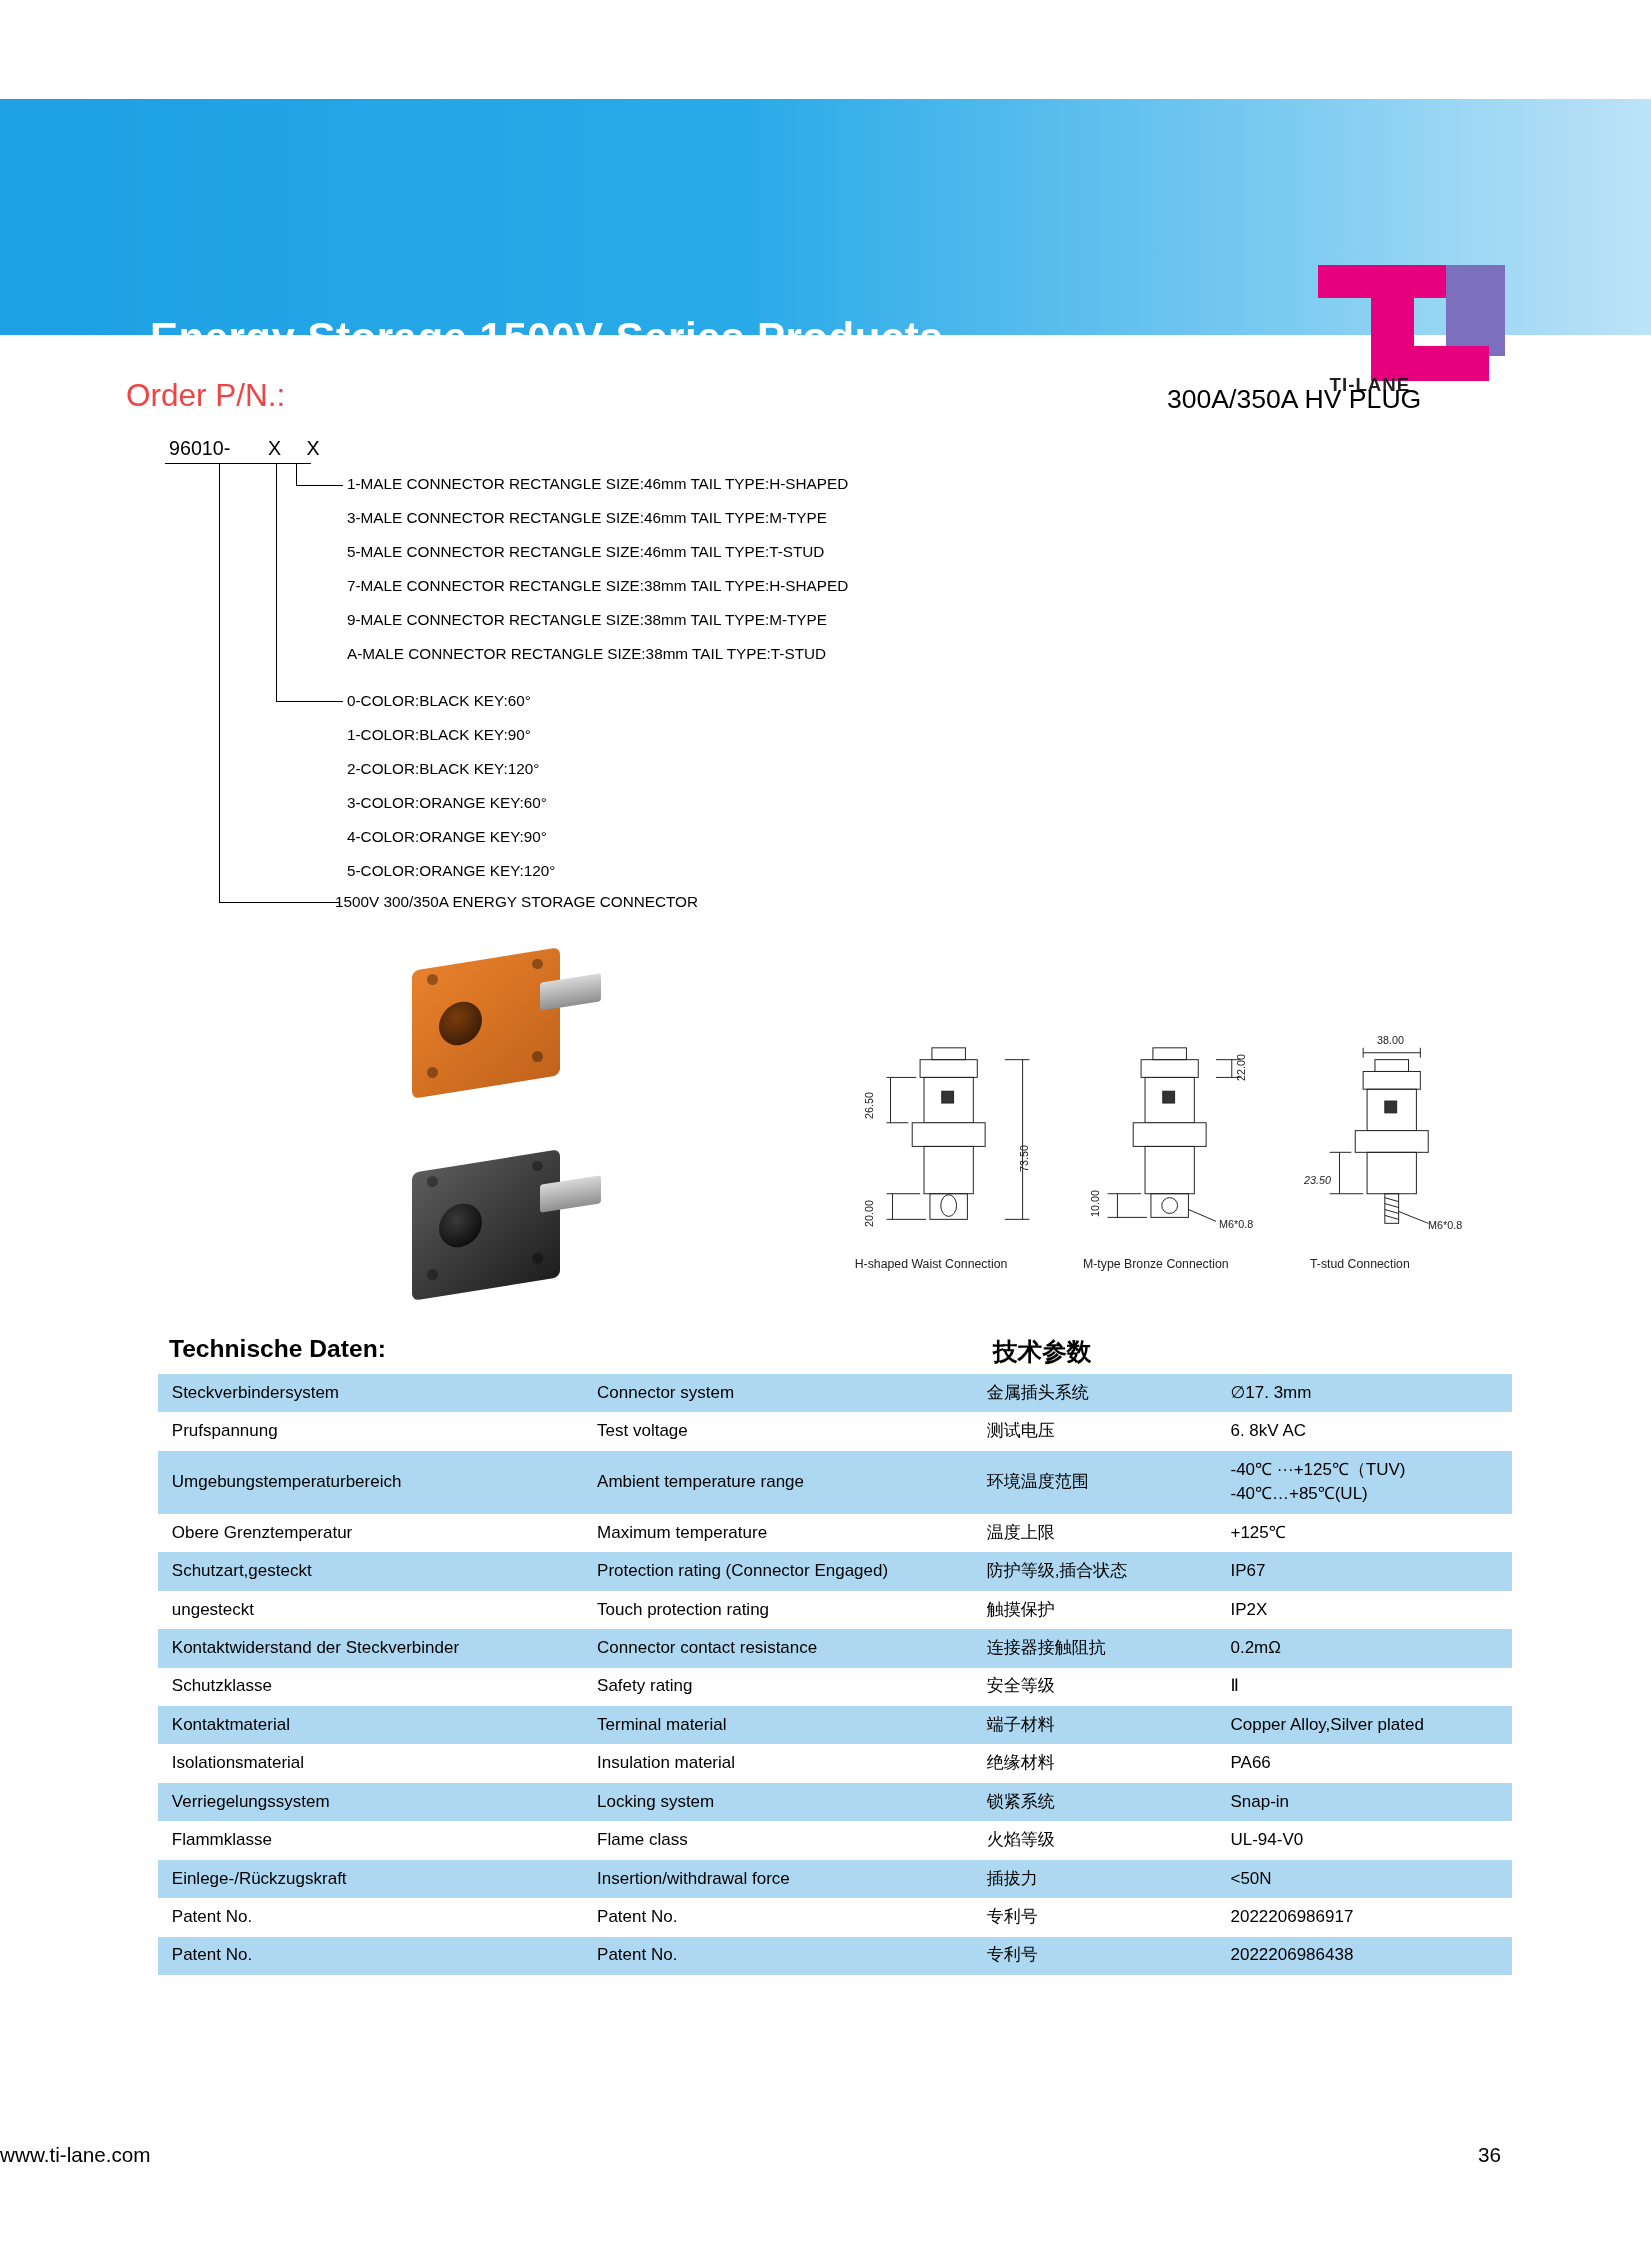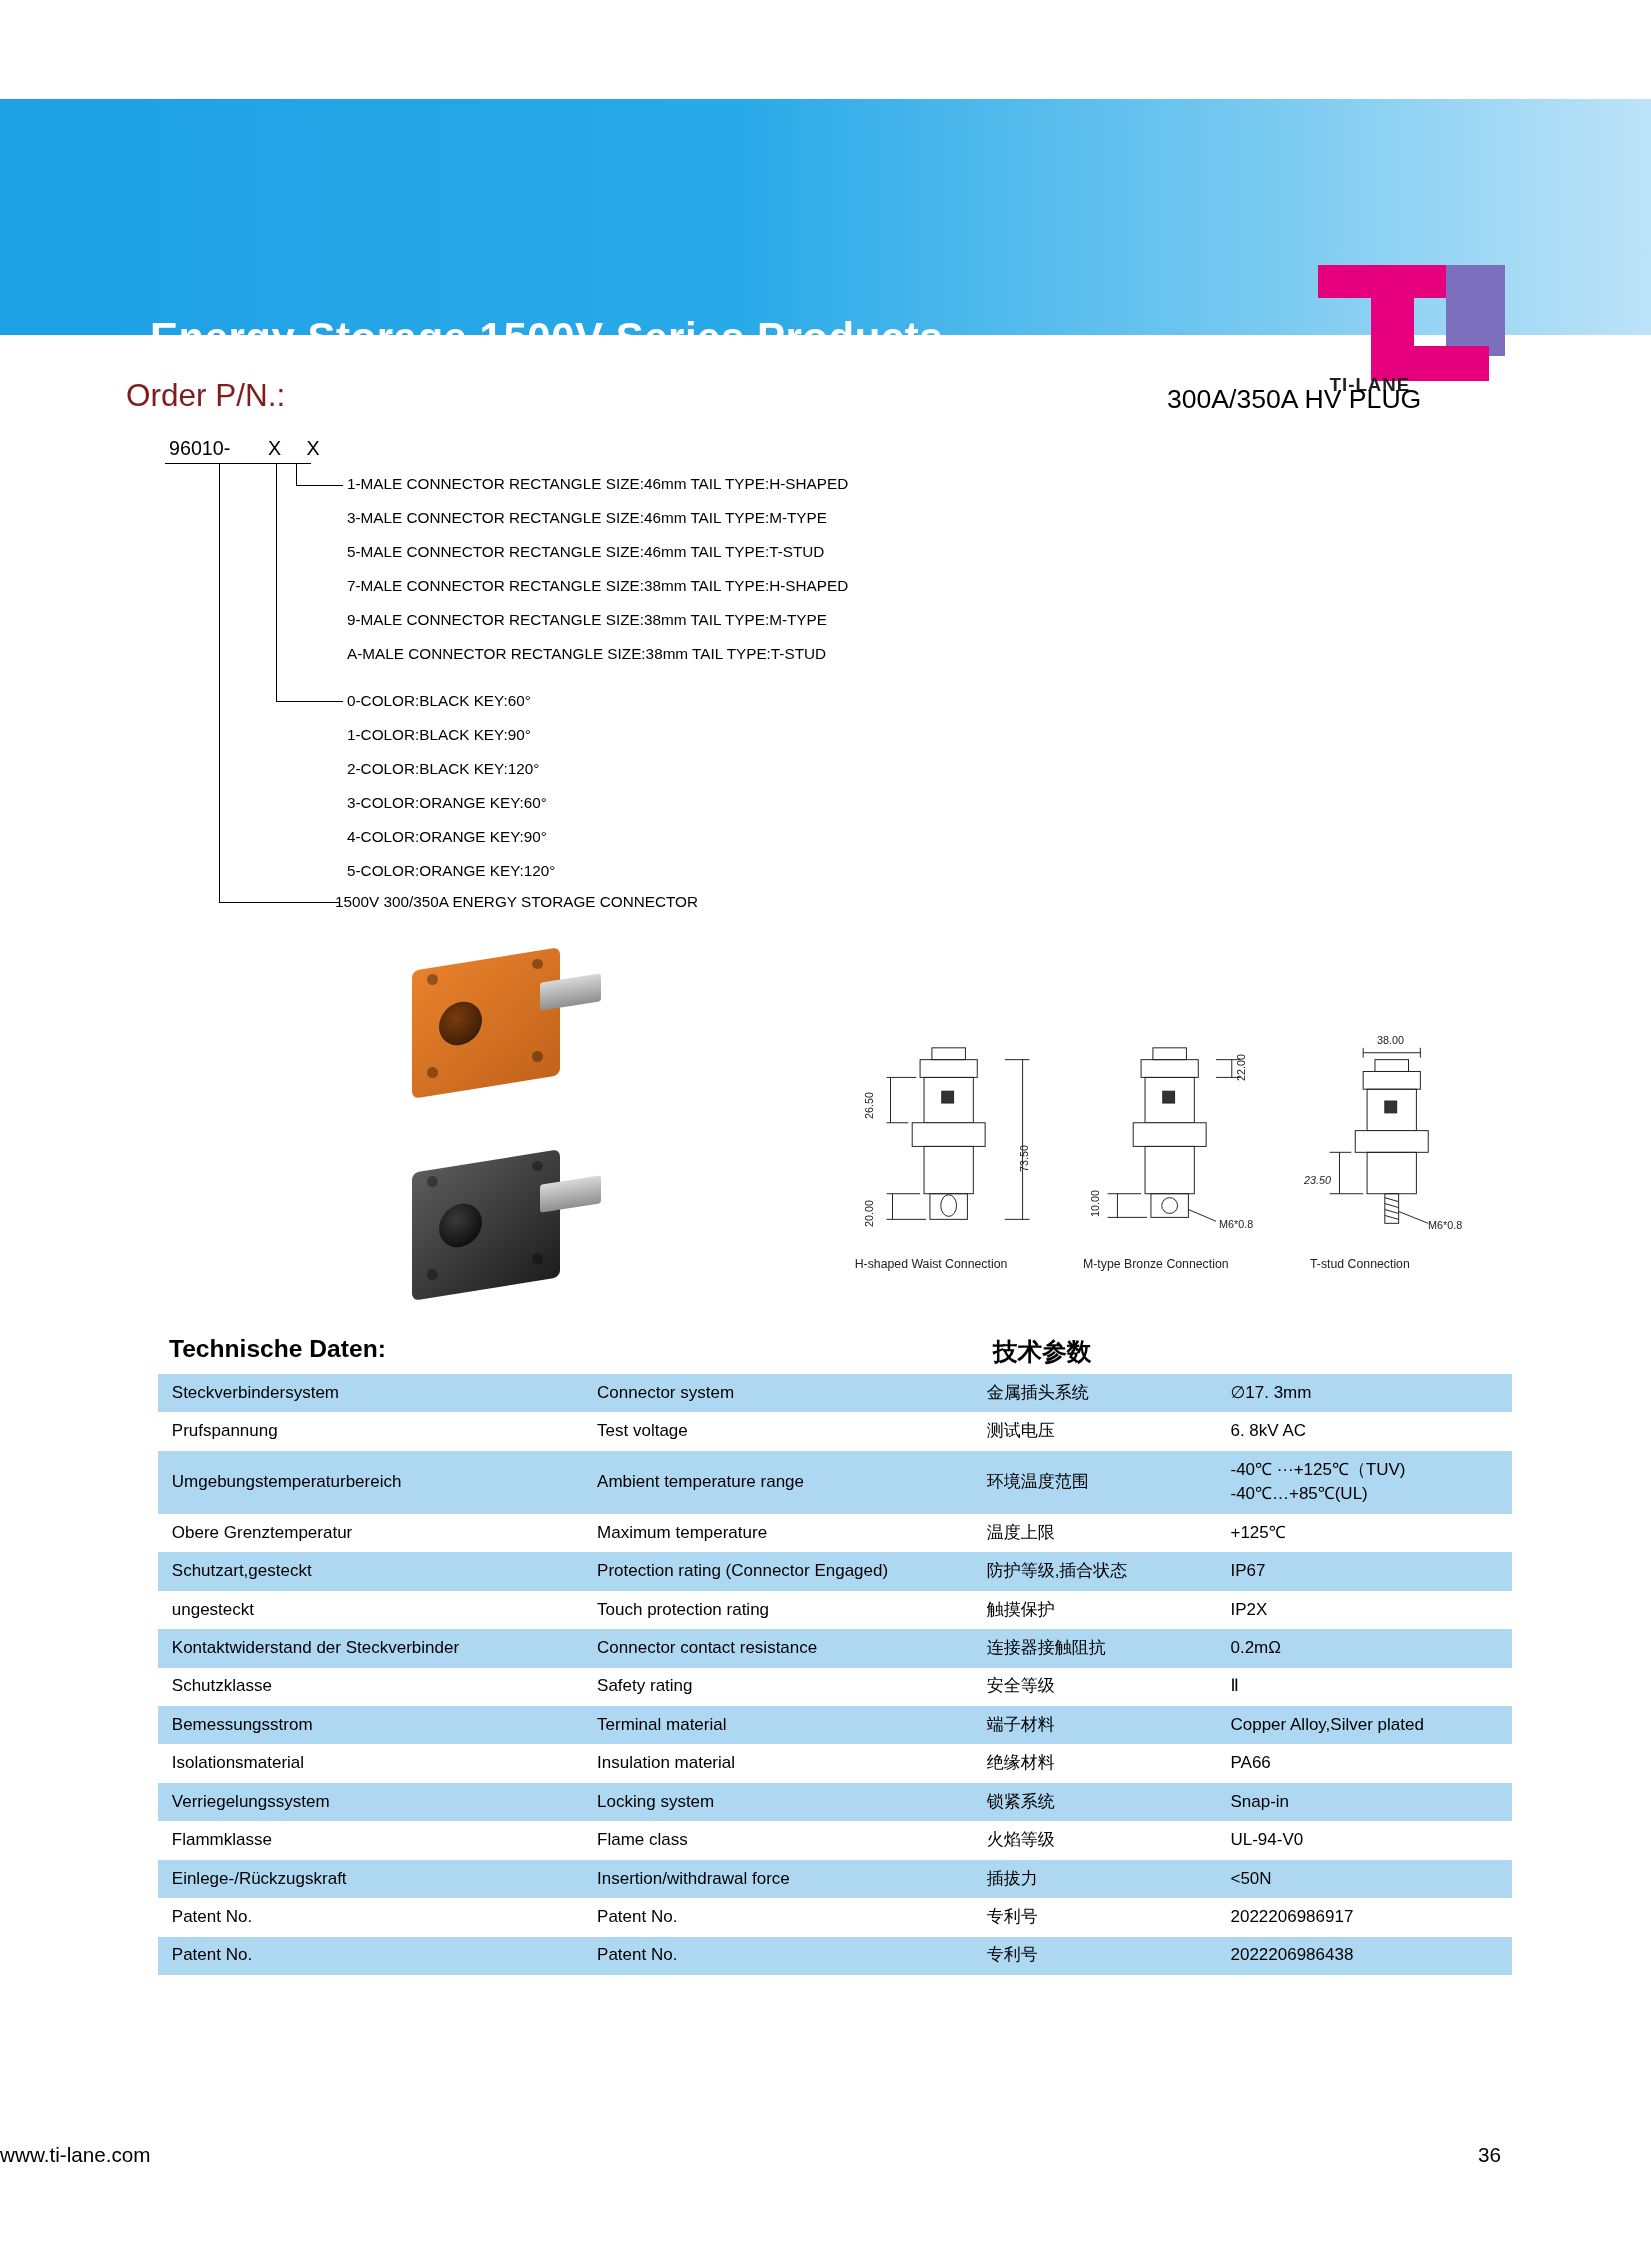--- a/index.html
+++ b/index.html
@@ -69,21 +69,21 @@
     color: #231f20;
     letter-spacing: 1px;
     margin-top: 40px;
   }
 
   
   .order-pn-title {
     position: absolute;
     left: 126px; top: 377px;
     font-size: 31.5px;
-    color: #7f1d1d;
+    color: #ef4444;
   }
   .plug-title {
     position: absolute;
     left: 1167px; top: 384px;
     font-size: 26.6px;
     color: #000;
     white-space: nowrap;
   }
   .pn-code {
     position: absolute;
@@ -417,21 +417,21 @@
         <td class="c-cn">连接器接触阻抗</td>
         <td class="c-val">0.2mΩ</td>
       </tr>
       <tr class="plain">
         <td class="c-de">Schutzklasse</td>
         <td class="c-en">Safety rating</td>
         <td class="c-cn">安全等级</td>
         <td class="c-val">Ⅱ</td>
       </tr>
       <tr class="band">
-        <td class="c-de">Bemessungsstrom</td>
+        <td class="c-de">Kontaktmaterial</td>
         <td class="c-en">Terminal material</td>
         <td class="c-cn">端子材料</td>
         <td class="c-val">Copper Alloy,Silver plated</td>
       </tr>
       <tr class="plain">
         <td class="c-de">Isolationsmaterial</td>
         <td class="c-en">Insulation material</td>
         <td class="c-cn">绝缘材料</td>
         <td class="c-val">PA66</td>
       </tr>

